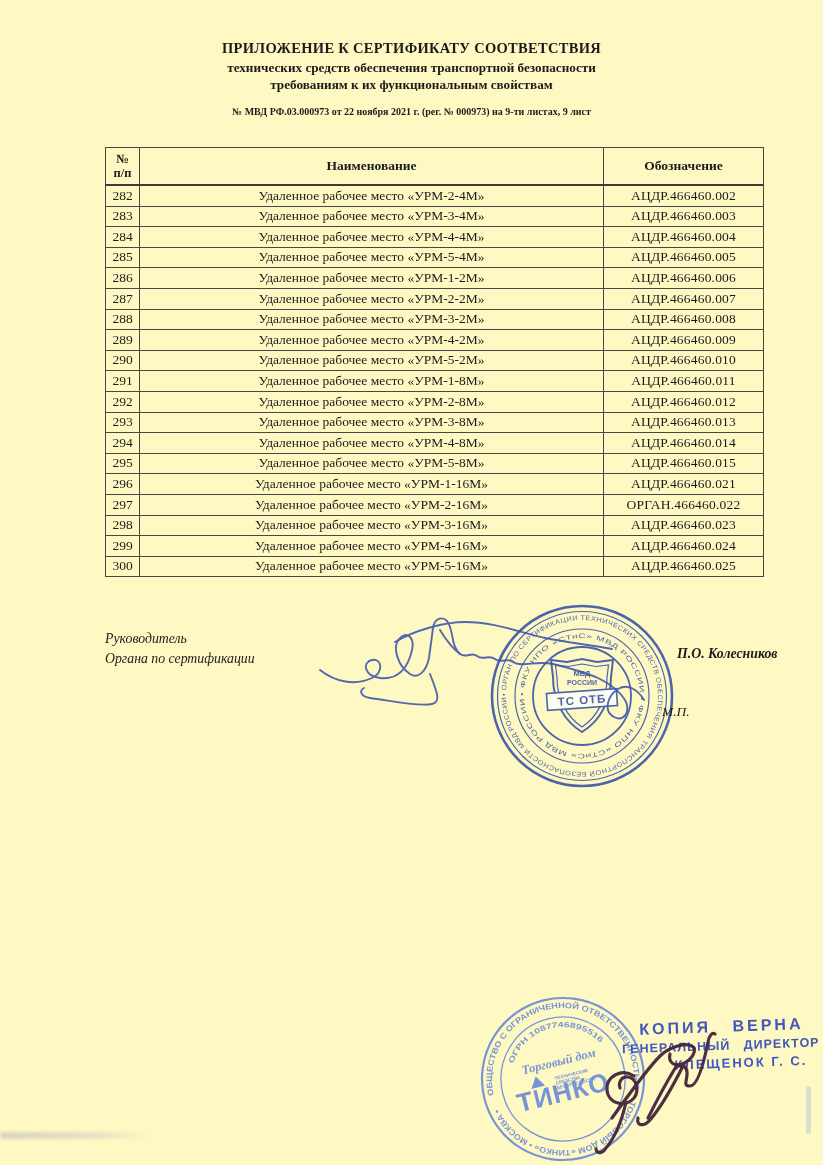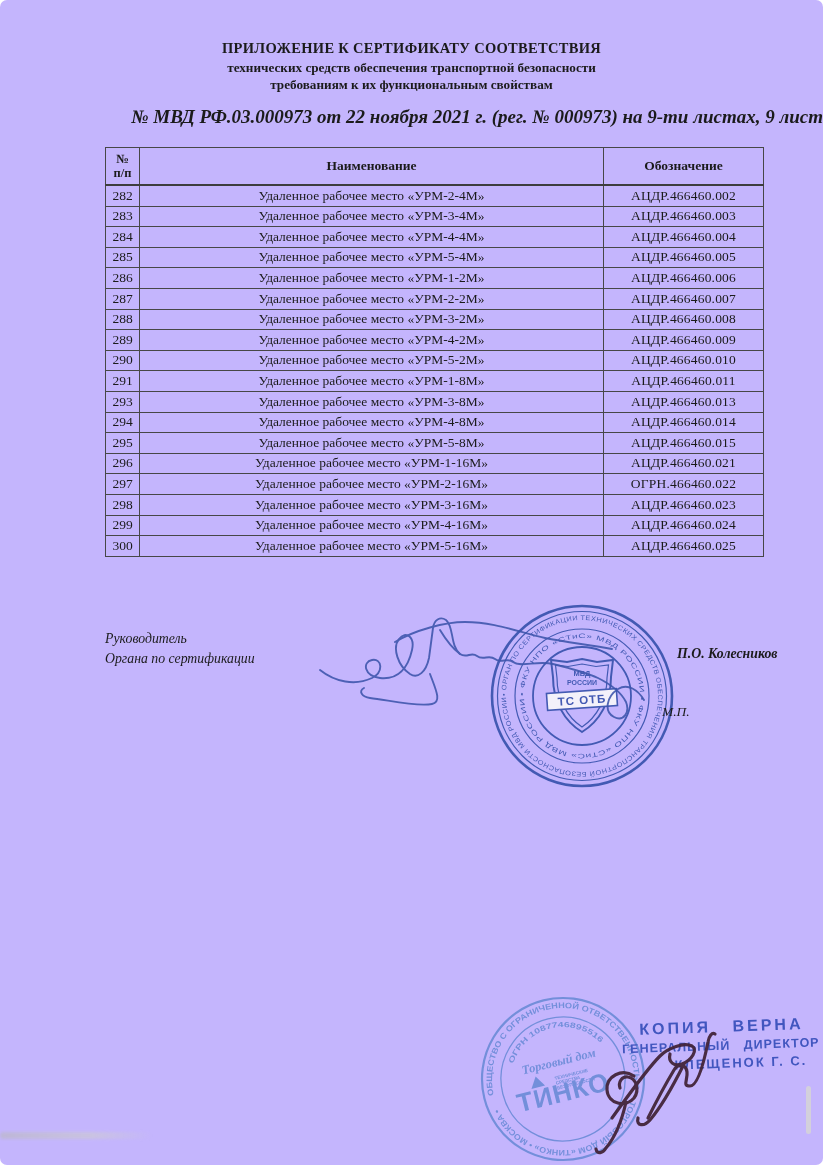--- a/index.html
+++ b/index.html
@@ -1,26 +1,26 @@
 <!DOCTYPE html>
 <html lang="ru"><head>
 <meta charset="utf-8">
 <style>
   html,body{margin:0;padding:0;background:#ffffff;}
   .page{
     position:relative;width:823px;height:1165px;margin:0 auto;
-    background:#c4b5fd;overflow:hidden;
-    font-family:"Liberation Serif", serif;color:#1b1b1b;border-radius:7px;
+    background:#fef9c3;overflow:hidden;
+    font-family:"Liberation Serif", serif;color:#1b1b1b;
   }
   
   .doc-header{position:absolute;left:0;top:0;width:823px;text-align:center;}
   .title-1{position:absolute;left:0;top:40px;width:823px;font-size:14.5px;font-weight:bold;letter-spacing:.3px;}
   .title-2{position:absolute;left:0;top:60px;width:823px;font-size:13.2px;font-weight:bold;}
   .title-3{position:absolute;left:0;top:77px;width:823px;font-size:13.2px;font-weight:bold;}
-  .number-line{position:absolute;left:0;top:106px;width:823px;text-align:right;font-size:19px;font-weight:bold;font-style:italic;}
+  .number-line{position:absolute;left:0;top:106px;width:823px;text-align:center;font-size:10px;font-weight:bold;}
   
   .cert-table{
     position:absolute;left:105px;top:147px;width:658px;
     border-collapse:collapse;table-layout:fixed;
     font-size:13.5px;
   }
   .cert-table col.c-num{width:34px;}
   .cert-table col.c-name{width:464px;}
   .cert-table col.c-des{width:160px;}
   .cert-table th,.cert-table td{border:1px solid #474747;text-align:center;}
@@ -142,20 +142,25 @@
           <td class="td-name">Удаленное рабочее место «УРМ-5-2М»</td>
           <td class="td-des">АЦДР.466460.010</td>
         </tr>
 
         <tr>
           <td class="td-num">291</td>
           <td class="td-name">Удаленное рабочее место «УРМ-1-8М»</td>
           <td class="td-des">АЦДР.466460.011</td>
         </tr>
 
+        <tr>
+          <td class="td-num">292</td>
+          <td class="td-name">Удаленное рабочее место «УРМ-2-8М»</td>
+          <td class="td-des">АЦДР.466460.012</td>
+        </tr>
 
         <tr>
           <td class="td-num">293</td>
           <td class="td-name">Удаленное рабочее место «УРМ-3-8М»</td>
           <td class="td-des">АЦДР.466460.013</td>
         </tr>
 
         <tr>
           <td class="td-num">294</td>
           <td class="td-name">Удаленное рабочее место «УРМ-4-8М»</td>
@@ -170,21 +175,21 @@
 
         <tr>
           <td class="td-num">296</td>
           <td class="td-name">Удаленное рабочее место «УРМ-1-16М»</td>
           <td class="td-des">АЦДР.466460.021</td>
         </tr>
 
         <tr>
           <td class="td-num">297</td>
           <td class="td-name">Удаленное рабочее место «УРМ-2-16М»</td>
-          <td class="td-des">ОГРН.466460.022</td>
+          <td class="td-des">ОРГАН.466460.022</td>
         </tr>
 
         <tr>
           <td class="td-num">298</td>
           <td class="td-name">Удаленное рабочее место «УРМ-3-16М»</td>
           <td class="td-des">АЦДР.466460.023</td>
         </tr>
 
         <tr>
           <td class="td-num">299</td>

